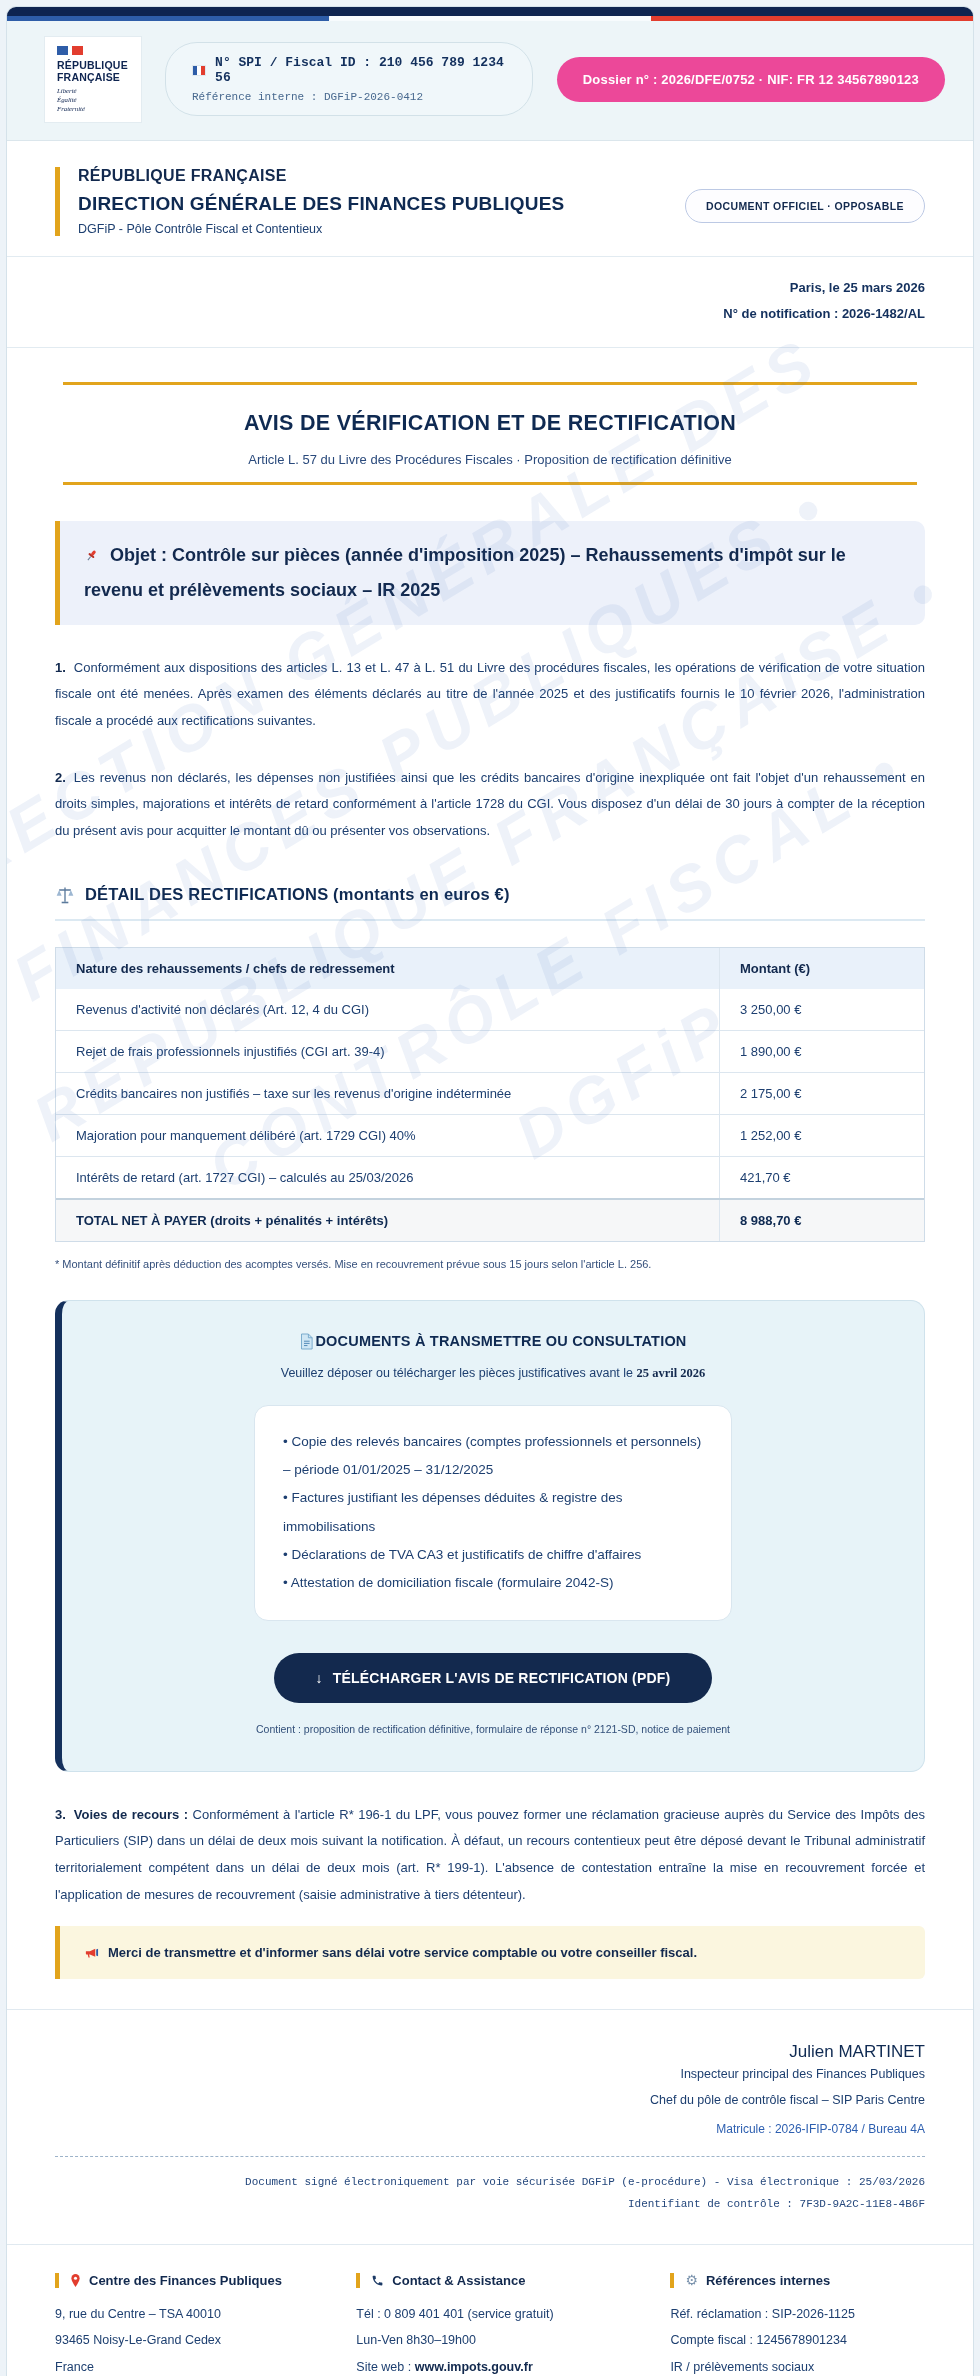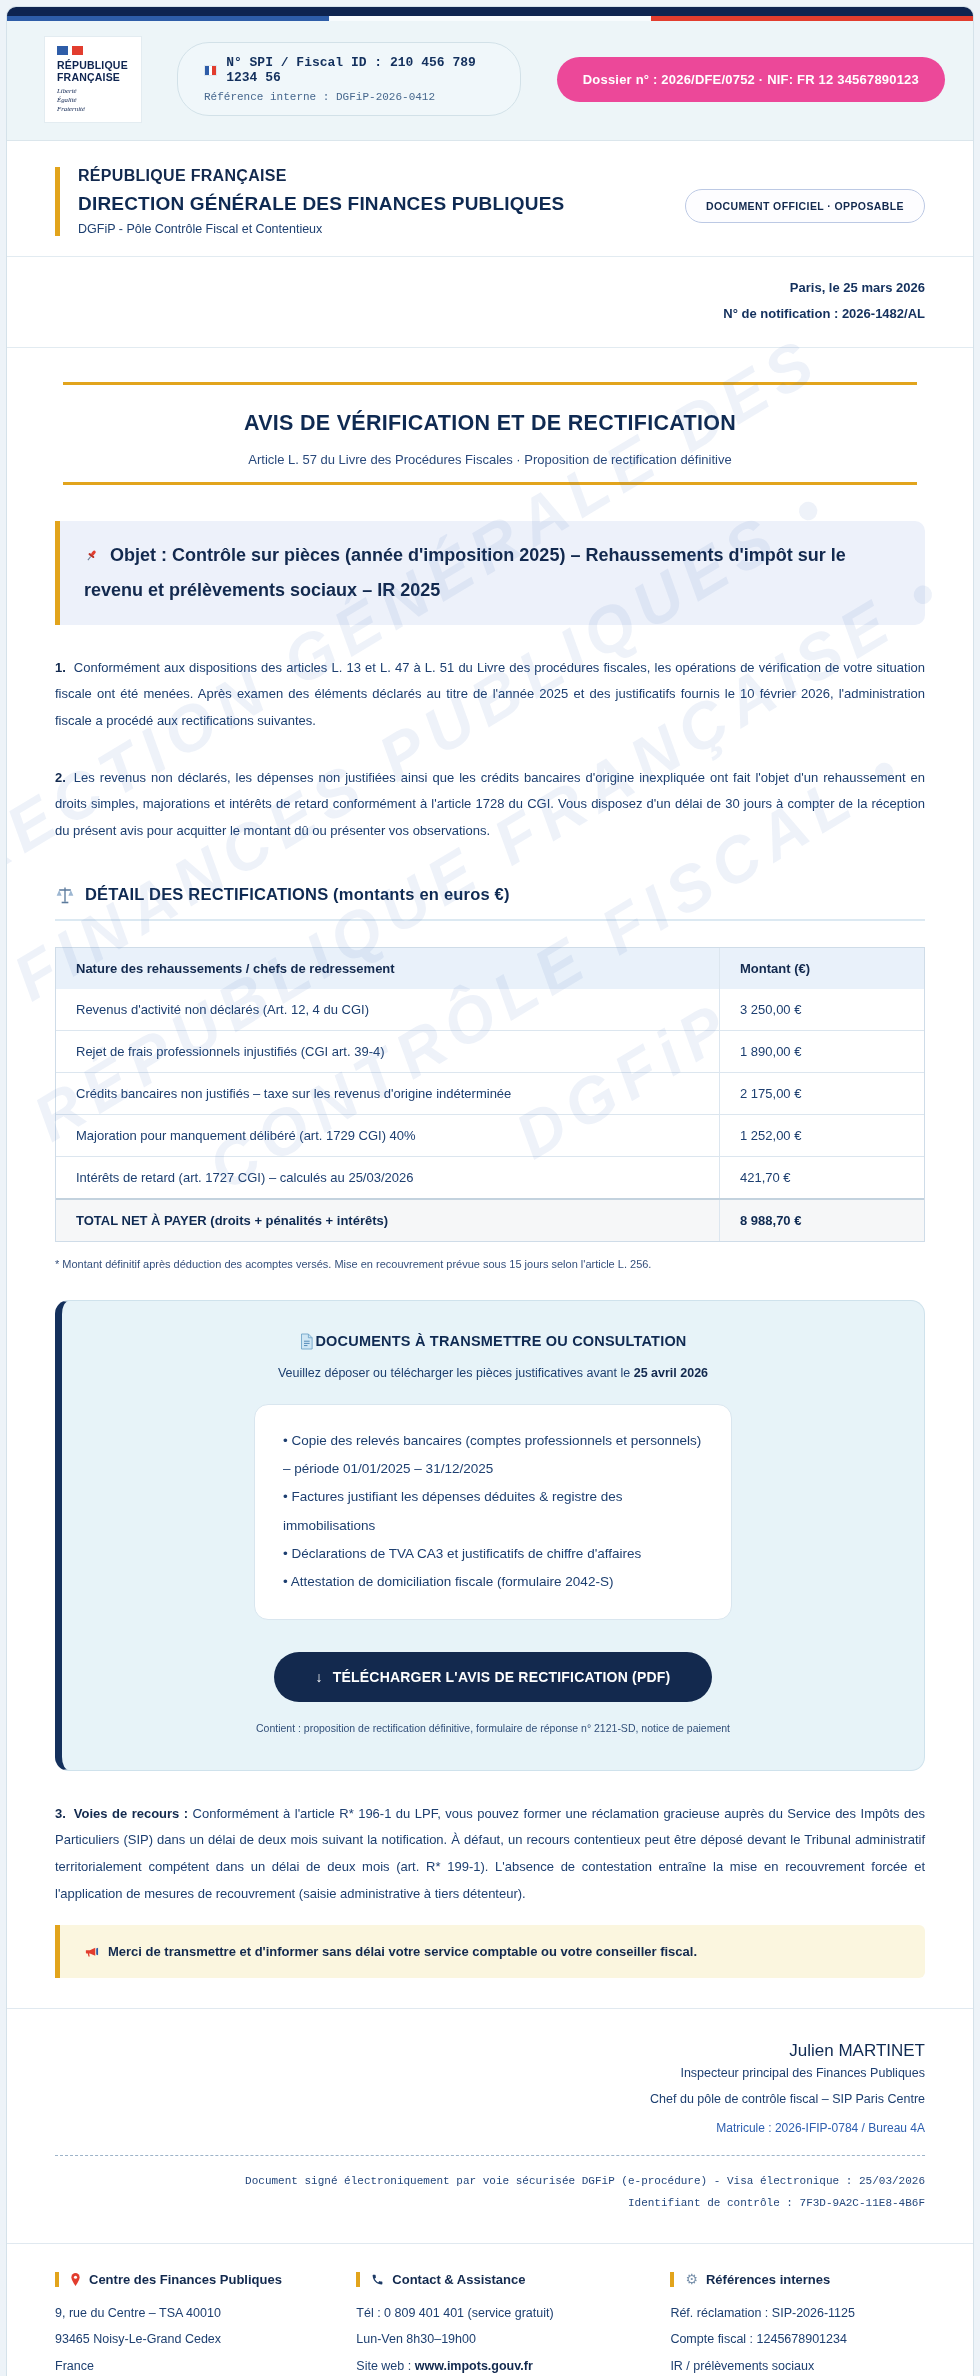--- a/index.html
+++ b/index.html
@@ -14,21 +14,21 @@
     border:1px solid #d5e2ea; border-radius:10px; overflow:hidden;
   }
   
   .stripe-navy { height:9px; background:#0e2450; }
   .stripe-tricolor { display:flex; height:5px; }
   .stripe-tricolor span { flex:1; }
   .st-blue { background:#2e5da8; } .st-white { background:#f7fbfd; } .st-red { background:#e23d2e; }
 
   
   .band {
-    display:flex; align-items:center; gap:36px;
+    display:flex; align-items:center; gap:24px;
     background:#edf5f8; border-bottom:1px solid #dbe6ec;
     padding:16px 28px 18px 38px;
   }
   .rf-logo { background:#fff; padding:9px 12px 8px; min-width:96px; box-shadow:0 0 0 1px #e3ecf1; }
   .rf-flag { width:26px; height:9px; display:block; margin-bottom:4px;
     background:linear-gradient(90deg,#2e5da8 0 42%,#fff 42% 58%,#e23d2e 58% 100%); }
   .rf-name { font-size:10.5px; font-weight:bold; color:#0e2450; line-height:1.15; letter-spacing:.2px; }
   .rf-motto { margin-top:4px; font-family:"Liberation Serif","DejaVu Serif",serif; font-style:italic;
     font-size:6.8px; color:#0e2450; line-height:1.3; }
   .spi-pill {
@@ -91,21 +91,21 @@
   .t-total { background:#f6f7f8; border-top:2px solid #c3d2de !important; }
   .t-total .t-cell { font-weight:bold; color:#0f2a52; }
   .footnote { padding:0 48px; margin-top:16px; font-size:11px; color:#35507c; }
 
   
   .docs-panel { margin:30px 48px 0; background:#e7f3f8; border:1px solid #cfe2ec;
     border-left:7px solid #14305c; border-radius:14px; padding:32px 40px 36px; text-align:center; }
   .docs-title { display:flex; justify-content:center; align-items:center; gap:1px;
     font-size:14.5px; font-weight:bold; color:#0f2a52; letter-spacing:.2px; }
   .docs-intro { margin-top:16px; font-size:12.5px; color:#1d3f70; }
-  .docs-intro b { color:#12294e; }
+  .docs-intro b { color:#12294e;font-family:Liberation Serif, serif; }
   .docs-list { margin:24px auto 0; width:478px; max-width:100%; background:#fff;
     border:1px solid #d9e6ef; border-radius:14px; padding:22px 28px; text-align:left;
     font-size:13.5px; line-height:2.1; color:#1d3f70; list-style:none; }
   .docs-list li::before { content:"• "; }
   .dl-btn { margin-top:32px; display:inline-flex; align-items:center; gap:10px;
     background:#13294e; color:#fff; border:none; border-radius:40px; cursor:pointer;
     padding:17px 42px; font-size:14px; font-weight:bold; letter-spacing:.2px;
     font-family:"Liberation Sans","DejaVu Sans",sans-serif; }
   .dl-caption { margin-top:20px; font-size:10.5px; color:#33507a; }
 

